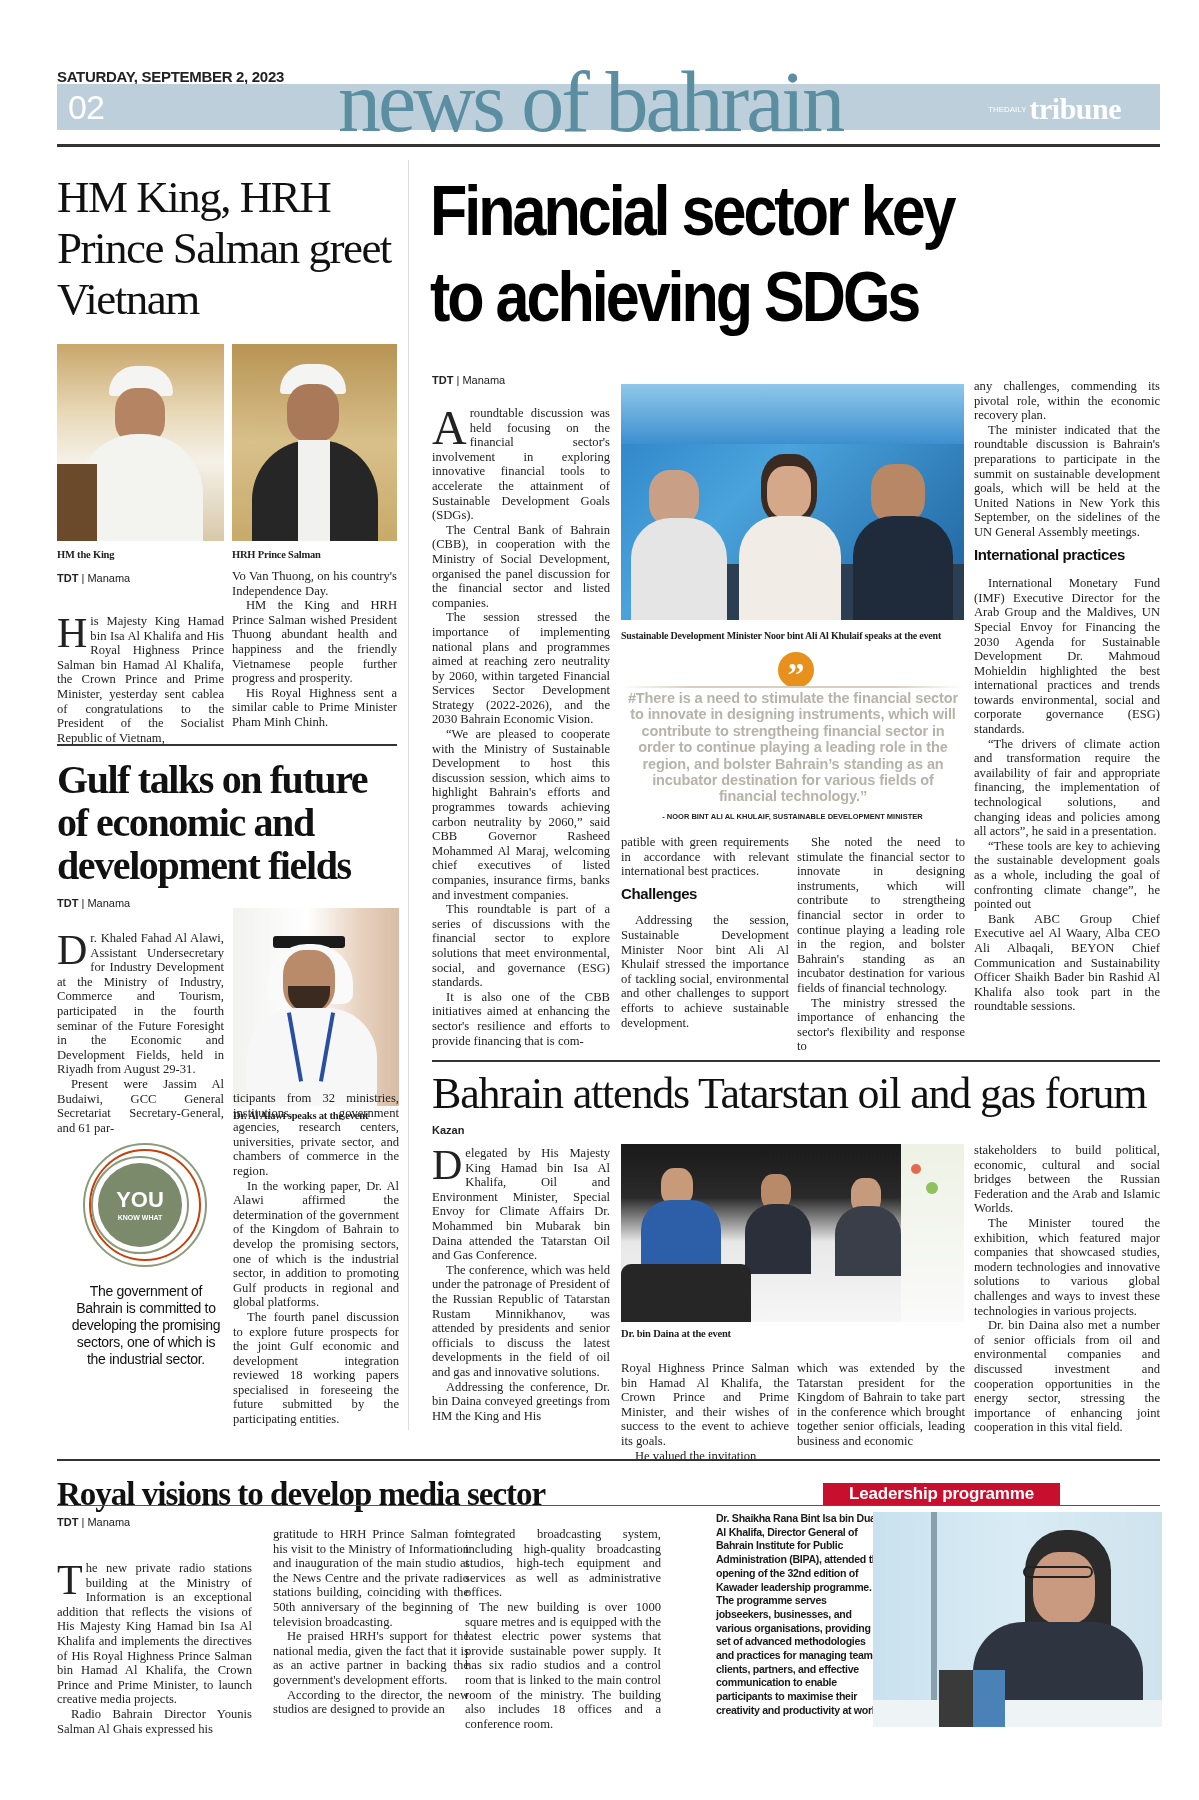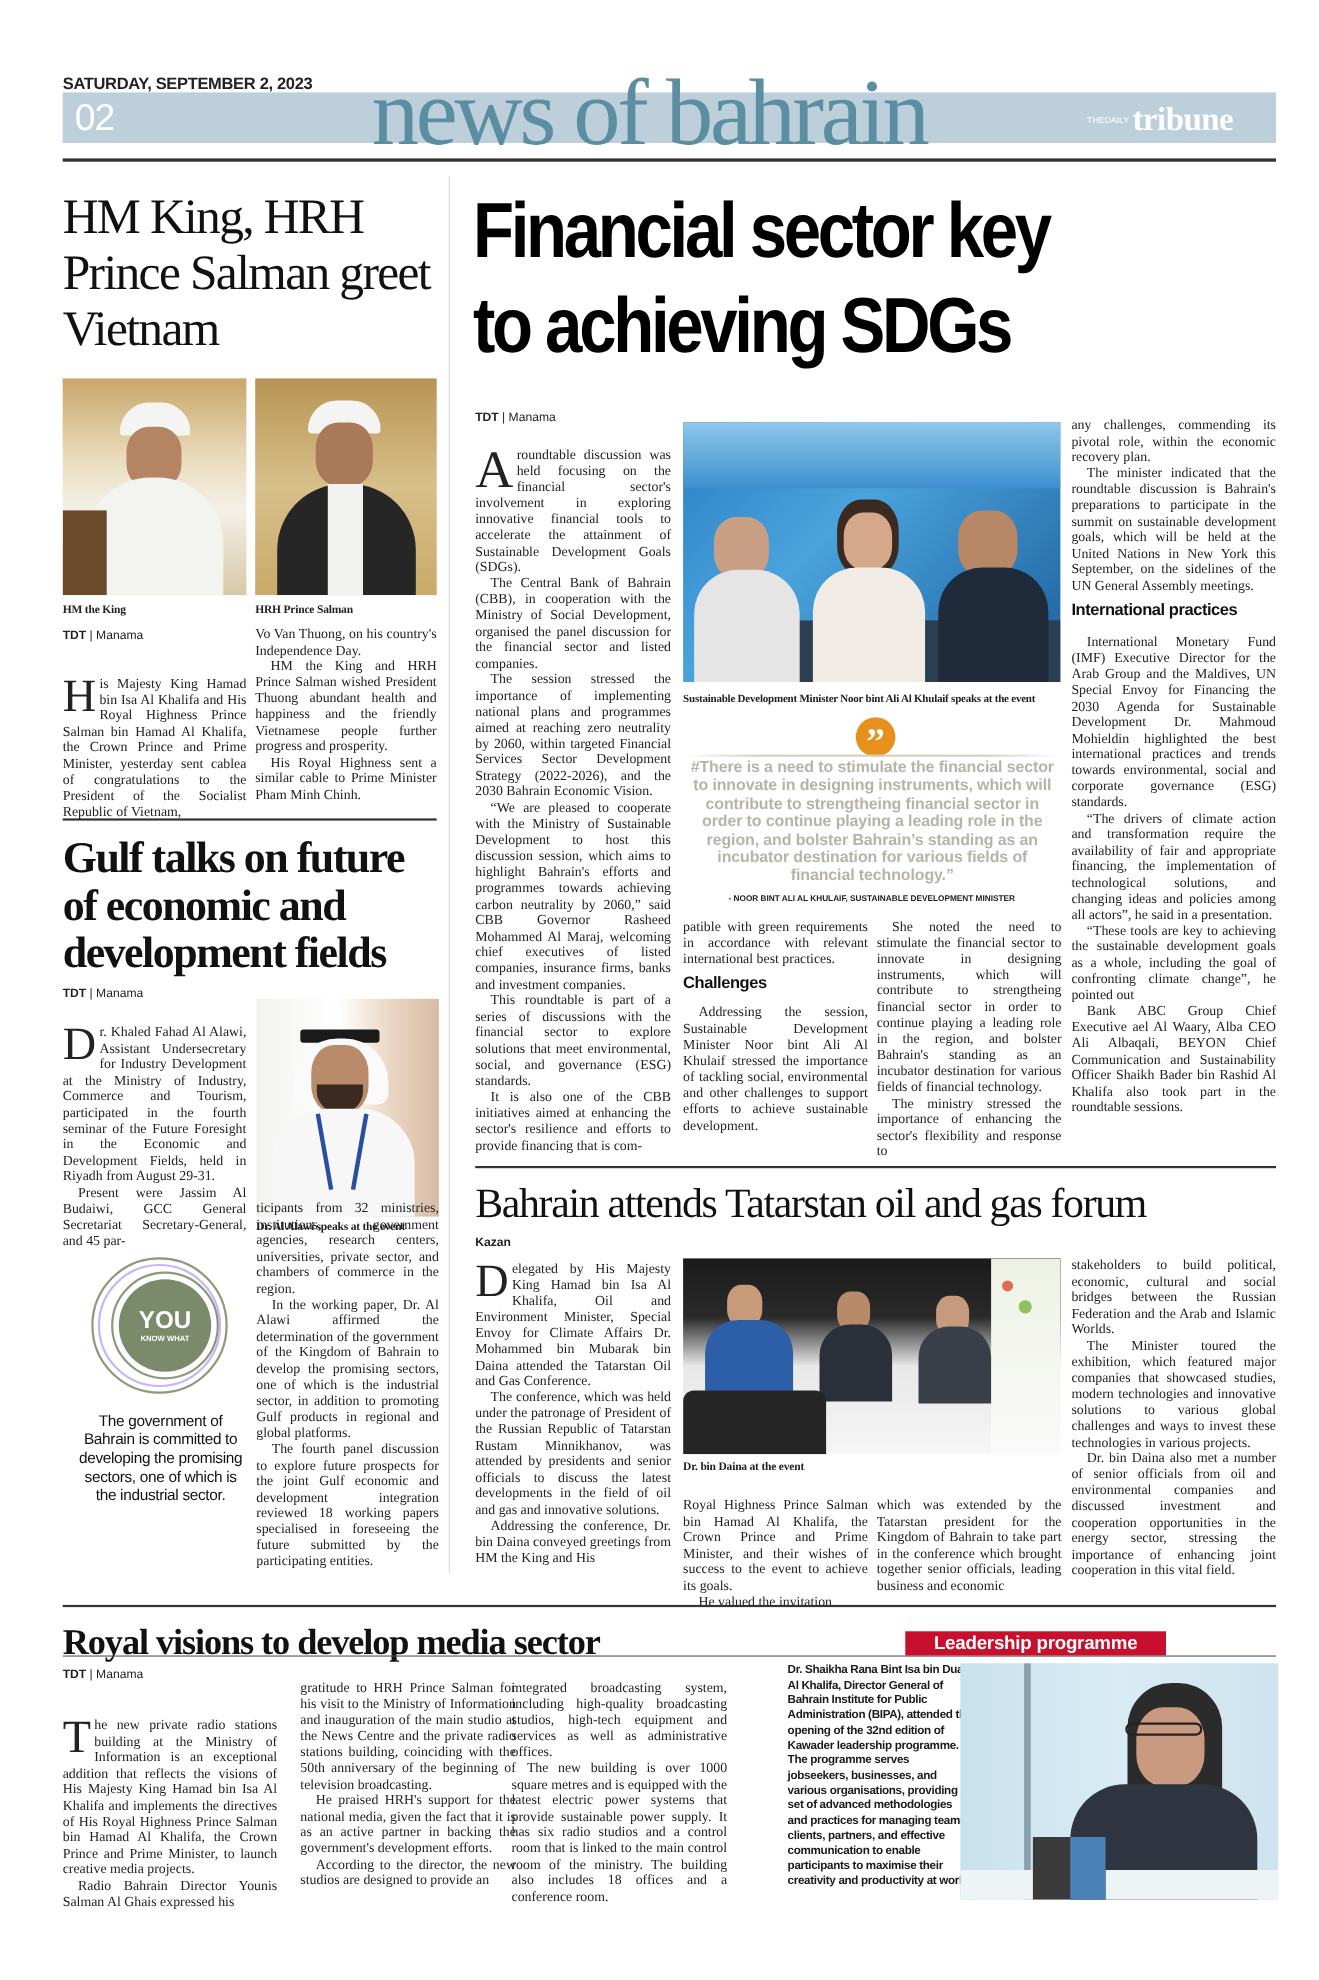--- a/index.html
+++ b/index.html
@@ -67,42 +67,42 @@
 </div>
 
 <div class="rule" style="left:57px; top:744px; width:340px; height:2px;"></div>
 
 <div class="abs serif" style="left:57px; top:758px; width:345px; font-size:40px; line-height:43px; font-weight:700; letter-spacing:-1.4px; color:#111;">Gulf talks on future of economic and development fields</div>
 <div class="abs byline" style="left:57px; top:897px;">
   <b>TDT</b> | <span>Manama</span>
 </div>
 <div class="abs body-text" style="left:57px; top:931px; width:167px;">
   <p class="first"><span class="dropcap">D</span><span>r. Khaled Fahad Al Alawi, Assistant Undersecretary for Industry Development at the Ministry of Industry, Commerce and Tourism, participated in the fourth seminar of the Future Foresight in the Economic and Development Fields, held in Riyadh from August 29-31.</span></p>
-  <p>Present were Jassim Al Budaiwi, GCC General Secretariat Secretary-General, and 45 par-</p>
+  <p>Present were Jassim Al Budaiwi, GCC General Secretariat Secretary-General, and 61 par-</p>
 </div>
 
 <div class="photo" style="left:233px; top:908px; width:166px; height:198px; background:linear-gradient(90deg,#f2f2f0 0%,#ffffff 45%,#e9d4c2 75%,#d8bca4 100%);">
   <div style="position:absolute; left:40px; top:28px; width:72px; height:12px; background:#1a1a1a; border-radius:3px;"></div>
   <div style="position:absolute; left:34px; top:36px; width:86px; height:60px; border-radius:40px 40px 10px 10px; background:#fafafa;"></div>
   <div style="position:absolute; left:50px; top:42px; width:52px; height:62px; border-radius:40%; background:#b98b6a;"></div>
   <div style="position:absolute; left:55px; top:78px; width:42px; height:26px; border-radius:0 0 20px 20px; background:#3a2a20;"></div>
   <div style="position:absolute; left:14px; top:100px; width:130px; height:98px; border-radius:50px 50px 0 0; background:#f7f7f7;"></div>
   <div style="position:absolute; left:60px; top:104px; width:4px; height:70px; background:#2a4fa0; transform:rotate(-10deg);"></div>
   <div style="position:absolute; left:92px; top:104px; width:4px; height:70px; background:#2a4fa0; transform:rotate(10deg);"></div>
 </div>
 <div class="abs caption" style="left:233px; top:1110px;">Dr. Al Alawi speaks at the event</div>
 
 <div class="abs body-text" style="left:233px; top:1091px; width:166px;">
   <p class="first">ticipants from 32 ministries, institutions, government agencies, research centers, universities, private sector, and chambers of commerce in the region.</p>
   <p>In the working paper, Dr. Al Alawi affirmed the determination of the government of the Kingdom of Bahrain to develop the promising sectors, one of which is the industrial sector, in addition to promoting Gulf products in regional and global platforms.</p>
   <p>The fourth panel discussion to explore future prospects for the joint Gulf economic and development integration reviewed 18 working papers specialised in foreseeing the future submitted by the participating entities.</p>
 </div>
 
 <div class="abs" style="left:83px; top:1143px; width:124px; height:124px; border-radius:50%; border:2px solid #8a9a7a; display:flex; align-items:center; justify-content:center;">
-  <div style="width:112px; height:112px; border-radius:50%; border:2px solid #c4b5fd; display:flex; align-items:center; justify-content:flex-end;">
+  <div style="width:112px; height:112px; border-radius:50%; border:2px solid #c2410c; display:flex; align-items:center; justify-content:flex-start;">
     <div style="width:98px; height:98px; border-radius:50%; border:2px solid #8a9a7a; display:flex; align-items:center; justify-content:center;">
       <div style="width:84px; height:84px; border-radius:50%; background:#7a8a6a; display:flex; flex-direction:column; align-items:center; justify-content:center;">
         <span class="sans" style="color:#fff; font-weight:700; font-size:22px; line-height:22px;">YOU</span>
         <span class="sans" style="color:#fff; font-weight:700; font-size:7px; margin-top:3px;">KNOW WHAT</span>
       </div>
     </div>
   </div>
 </div>
 <div class="abs sans" style="left:66px; top:1283px; width:160px; text-align:center; font-size:14px; line-height:17px; font-weight:400; color:#111; letter-spacing:-0.3px;">The government of Bahrain is committed to developing the promising sectors, one of which is the industrial sector.</div>
 
@@ -158,21 +158,21 @@
   <p>The minister indicated that the roundtable discussion is Bahrain's preparations to participate in the summit on sustainable development goals, which will be held at the United Nations in New York this September, on the sidelines of the UN General Assembly meetings.</p>
   <div class="subhead" style="margin:8px 0 14px 0;">International practices</div>
   <p>International Monetary Fund (IMF) Executive Director for the Arab Group and the Maldives, UN Special Envoy for Financing the 2030 Agenda for Sustainable Development Dr. Mahmoud Mohieldin highlighted the best international practices and trends towards environmental, social and corporate governance (ESG) standards.</p>
   <p>“The drivers of climate action and transformation require the availability of fair and appropriate financing, the implementation of technological solutions, and changing ideas and policies among all actors”, he said in a presentation.</p>
   <p>“These tools are key to achieving the sustainable development goals as a whole, including the goal of confronting climate change”, he pointed out</p>
   <p>Bank ABC Group Chief Executive ael Al Waary, Alba CEO Ali Albaqali, BEYON Chief Communication and Sustainability Officer Shaikh Bader bin Rashid Al Khalifa also took part in the roundtable sessions.</p>
 </div>
 
 <div class="rule" style="left:432px; top:1060px; width:728px; height:2px;"></div>
 
-<div class="abs serif" style="left:432px; top:1072px; width:735px; font-size:38px; line-height:44px; letter-spacing:-1.2px; color:#111; white-space:nowrap;">Bahrain attends Tatarstan oil and gas forum</div>
+<div class="abs serif" style="left:432px; top:1072px; width:735px; font-size:44px; line-height:44px; letter-spacing:-1.2px; color:#111; white-space:nowrap;">Bahrain attends Tatarstan oil and gas forum</div>
 <div class="abs byline" style="left:432px; top:1124px;">
   <b>Kazan</b>
 </div>
 <div class="abs body-text" style="left:432px; top:1146px; width:178px;">
   <p class="first"><span class="dropcap">D</span><span>elegated by His Majesty King Hamad bin Isa Al Khalifa, Oil and Environment Minister, Special Envoy for Climate Affairs Dr. Mohammed bin Mubarak bin Daina attended the Tatarstan Oil and Gas Conference.</span></p>
   <p>The conference, which was held under the patronage of President of the Russian Republic of Tatarstan Rustam Minnikhanov, was attended by presidents and senior officials to discuss the latest developments in the field of oil and gas and innovative solutions.</p>
   <p>Addressing the conference, Dr. bin Daina conveyed greetings from HM the King and His</p>
 </div>
 
 <div class="photo" style="left:621px; top:1144px; width:343px; height:178px; background:linear-gradient(180deg,#1a1a1a 0%,#2a2a2a 30%,#e8e8e8 55%,#f6f6f6 100%);">

